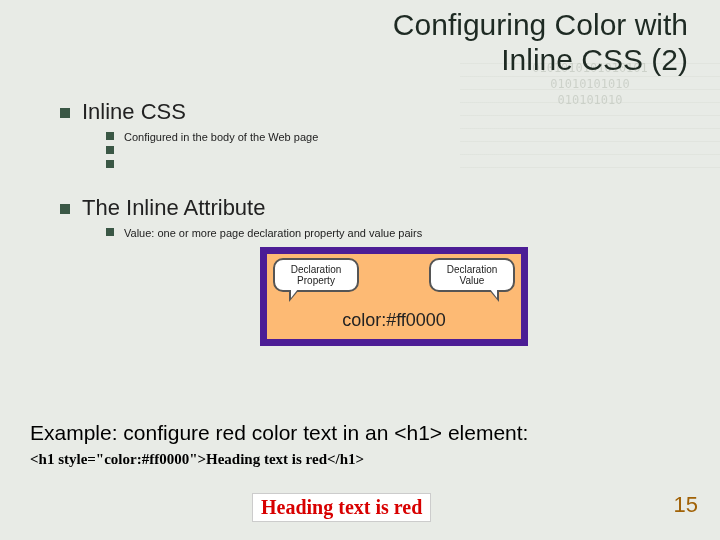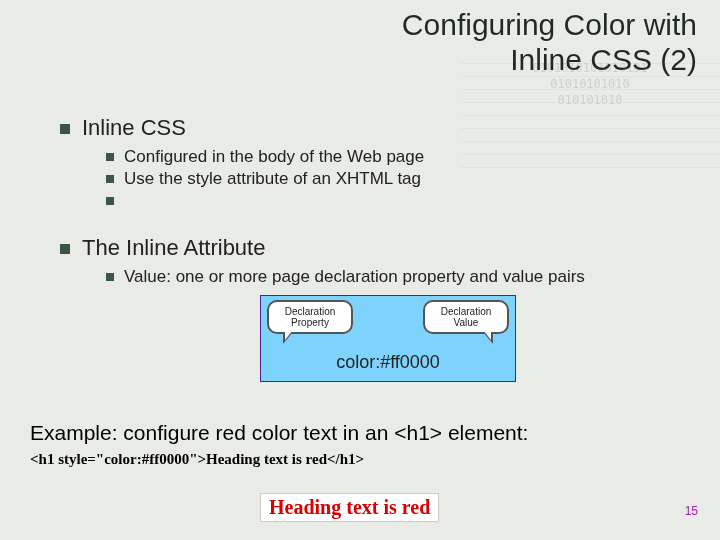--- a/index.html
+++ b/index.html
@@ -1,40 +1,40 @@
 <!DOCTYPE html>
 <html><head>
 <meta charset="utf-8">
 <style>
   html,body{margin:0;padding:0}
   body{width:720px;height:540px;overflow:hidden;font-family:Verdana,Geneva,sans-serif;position:relative;background:#e8ebe6}
   .bg-pattern{position:absolute;right:0;top:60px;width:260px;height:120px;background:repeating-linear-gradient(0deg,transparent 0,transparent 12px,rgba(180,188,175,.25) 12px,rgba(180,188,175,.25) 13px);font-family:monospace;color:rgba(140,150,135,.55);font-size:12px;line-height:16px;overflow:hidden;opacity:.55;text-align:center}
   .bg-pattern div{white-space:nowrap}
-  .title{position:absolute;top:8px;left:0;right:23px;text-align:right;font-size:30px;font-family:Tahoma,Verdana,sans-serif;color:#1e2a23;line-height:1.15}
-  .content{position:absolute;top:111px;left:60px;right:30px;color:#222}
+  .title{position:absolute;top:8px;left:0;right:32px;text-align:right;font-size:30px;font-family:Tahoma,Verdana,sans-serif;color:#1e2a23;line-height:1.15}
+  .content{position:absolute;top:95px;left:60px;right:30px;color:#222}
   .lvl1{margin:4px 0 6px 0}
   .lvl1 .bullet{display:inline-block;width:10px;height:10px;background:#3a5745;margin-right:12px;vertical-align:1px}
   .lvl1 .txt{font-size:22px}
-  .lvl2{margin:2px 0 2px 46px;font-size:17px}
+  .lvl2{margin:2px 0 2px 46px;font-size:11px}
   .lvl2 .bullet{display:inline-block;width:8px;height:8px;background:#3a5745;margin-right:10px;vertical-align:1px}
   .lvl2 .txt{vertical-align:top;display:inline-block;max-width:540px}
   .spacer{height:18px}
-  .diagram{margin:8px 0 12px 200px;width:242px;border:1px solid #4c1d95;background:#7dd3fc;padding:4px 6px 8px 6px;position:relative}
+  .diagram{margin:8px 0 12px 200px;width:242px;border:7px solid #4c1d95;background:#fdba74;padding:4px 6px 8px 6px;position:relative}
   .bubbles{display:flex;justify-content:space-between}
   .bubble{border:2px solid #555;border-radius:10px;padding:4px 8px;font-size:10px;text-align:center;line-height:1.1;min-width:66px;position:relative;background:#fff}
   .bubble.left::after{content:"";position:absolute;left:14px;bottom:-12px;border-width:12px 10px 0 0;border-style:solid;border-color:#555 transparent transparent transparent}
   .bubble.left::before{content:"";position:absolute;left:16px;bottom:-8px;border-width:9px 7px 0 0;border-style:solid;border-color:#fff transparent transparent transparent;z-index:1}
   .bubble.right::after{content:"";position:absolute;right:14px;bottom:-12px;border-width:12px 0 0 10px;border-style:solid;border-color:#555 transparent transparent transparent}
   .bubble.right::before{content:"";position:absolute;right:16px;bottom:-8px;border-width:9px 0 0 7px;border-style:solid;border-color:#fff transparent transparent transparent;z-index:1}
   .diagram-code{margin-top:18px;font-family:Liberation Sans, sans-serif;font-size:18px;text-align:center}
   .example{position:absolute;left:30px;bottom:72px;right:30px}
   .example .line1{font-size:21px}
   .example .code{font-family:"Times New Roman",serif;font-weight:bold;font-size:15px;margin-top:6px}
-  .rendered{position:absolute;left:260px;bottom:18px;border:1px solid #ccc;background:#fff;padding:2px 8px;font-family:"Times New Roman",serif;font-weight:bold;font-size:20px;color:#d80000}
-  .pagenum{position:absolute;right:22px;bottom:22px;font-size:12px;color:#a21caf}
+  .rendered{position:absolute;left:252px;bottom:18px;border:1px solid #ccc;background:#fff;padding:2px 8px;font-family:"Times New Roman",serif;font-weight:bold;font-size:20px;color:#d80000}
+  .pagenum{position:absolute;right:22px;bottom:22px;font-size:22px;color:#a16207}
 </style>
 </head>
 <body>
 
 <div class="bg-pattern">
   <div>0101010101010101</div>
     <div>01010101010</div>
     <div>010101010</div>
 </div>
 
@@ -42,21 +42,21 @@
   <span>Configuring Color with</span><br>
   <span>Inline CSS (2)</span>
 </div>
 
 <div class="content">
 
   <div class="lvl1">
     <span class="bullet"></span><span class="txt">Inline CSS</span>
   </div>
   <div class="lvl2"><span class="bullet"></span><span class="txt">Configured in the body of the Web page</span></div>
-  <div class="lvl2"><span class="bullet"></span><span class="txt">Use the style attribute of an XHTML tag</span></div>
+  <div class="lvl2"><span class="bullet"></span></div>
   <div class="lvl2"><span class="bullet"></span></div>
 
   <div class="spacer"></div>
 
   <div class="lvl1">
     <span class="bullet"></span><span class="txt">The Inline Attribute</span>
   </div>
   <div class="lvl2"><span class="bullet"></span><span class="txt">Value: one or more page declaration property and value pairs</span></div>
 
   <div class="diagram">

